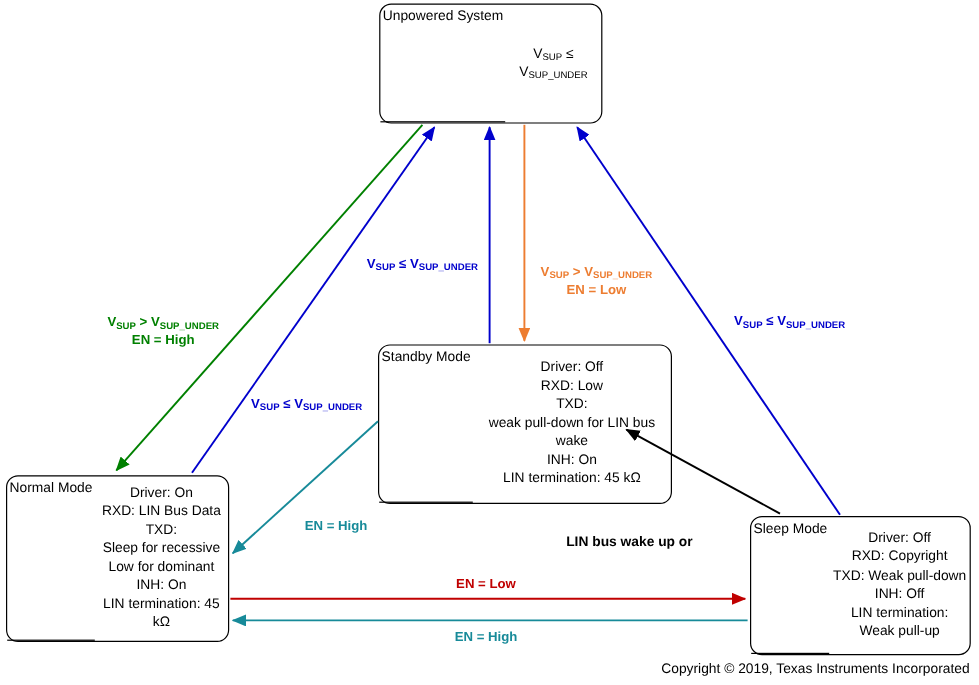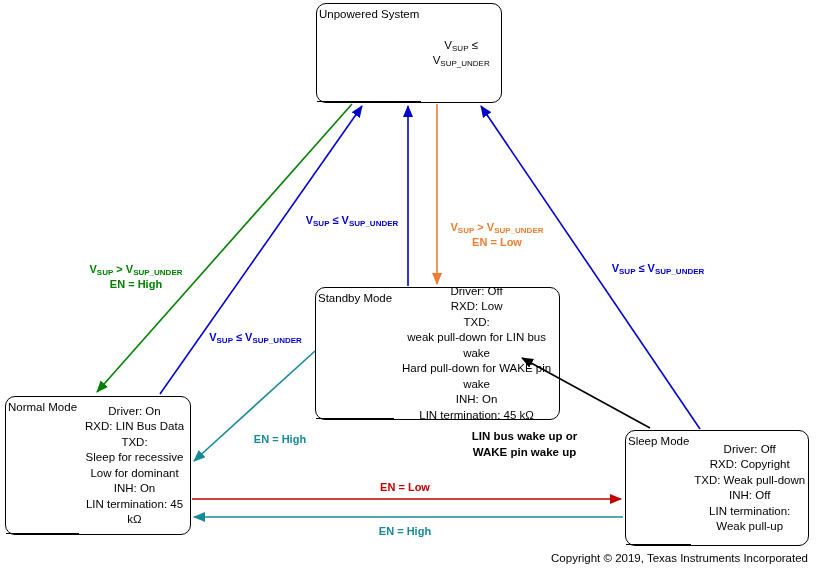--- a/index.html
+++ b/index.html
@@ -43,21 +43,20 @@
     </div>
   </div>
 
   <div class="node" style="left:315px; top:287px; width:245px; height:133px;">
     <div class="node-title">Standby Mode</div>
     <div class="node-body">
       <div>Driver: Off</div>
       <div>RXD: Low</div>
       <div>TXD:</div>
       <div>weak pull-down for LIN bus wake</div>
-      <div>Hard pull-down for WAKE pin wake</div>
       <div>INH: On</div>
       <div>LIN termination: 45 kΩ</div>
     </div>
   </div>
 
   <div class="node" style="left:5px; top:396px; width:186px; height:139px;">
     <div class="node-title">Normal Mode</div>
     <div class="node-body">
       <div>Driver: On</div>
       <div>RXD: LIN Bus Data</div>
@@ -140,20 +139,19 @@
   </div>
 
   <div class="edge-label" style="left: 360px; top: 480px; width: 90px; color: rgb(192, 0, 0);">
     <div>EN = Low</div>
   </div>
 
   <div class="edge-label" style="left: 360px; top: 524px; width: 90px; color: rgb(23, 138, 153);">
     <div>EN = High</div>
   </div>
 
-  <div class="edge-label black-label" style="left: 452px; top: 428px; width: 145px; color: rgb(0, 0, 0);">
+  <div class="edge-label black-label" style="left: 452px; top: 444px; width: 145px; color: rgb(0, 0, 0);">
     <div>LIN bus wake up or</div>
-    <div>WAKE pin wake up</div>
   </div>
 
   <div class="copyright">Copyright © 2019, Texas Instruments Incorporated</div>
 
 </div>
 
 </body></html>

